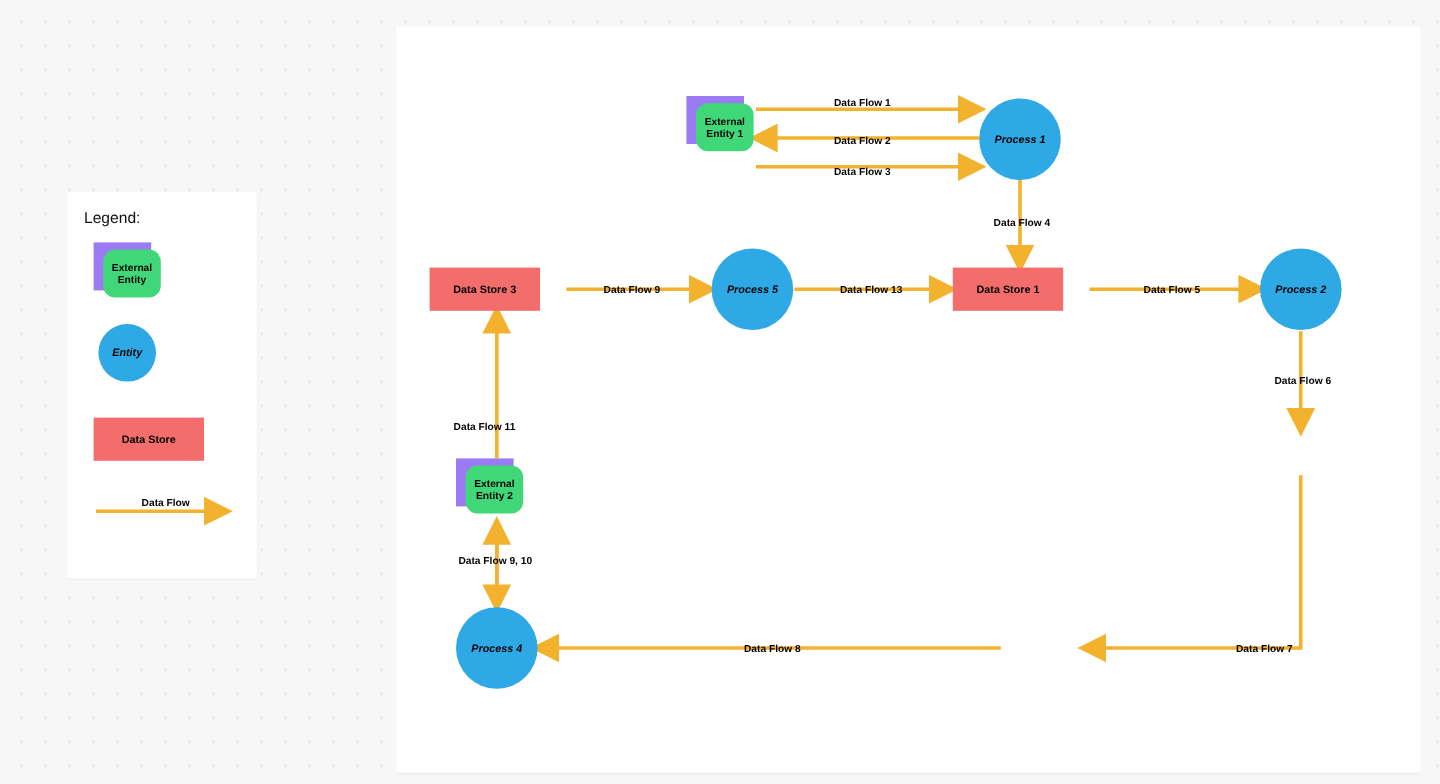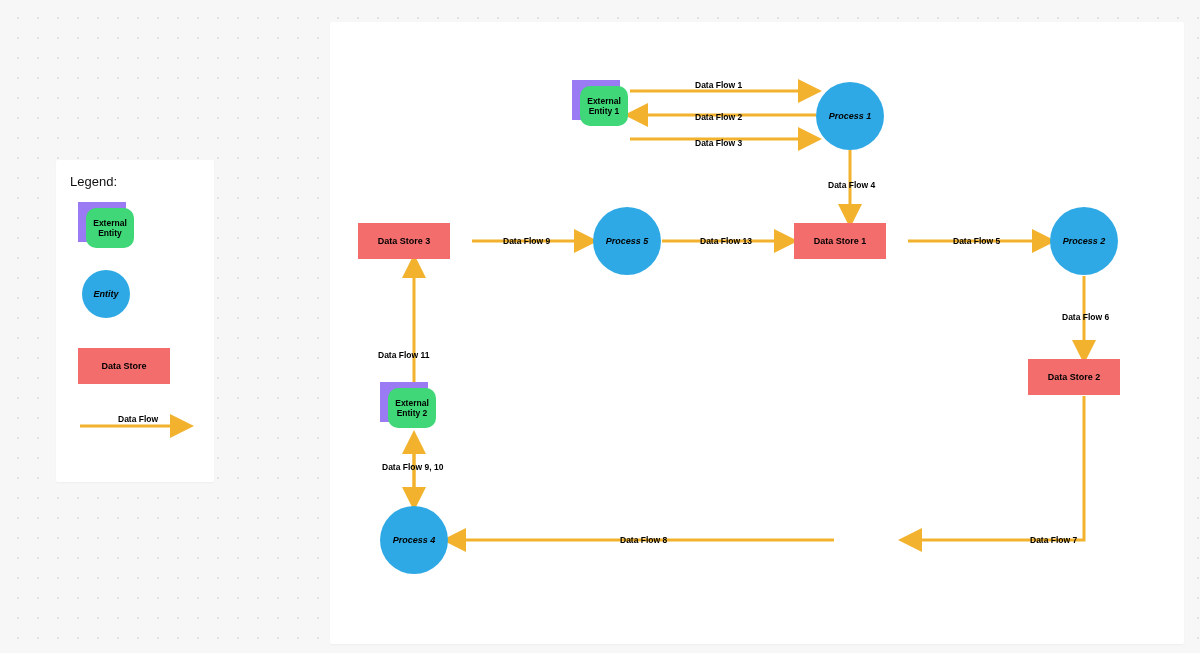--- a/index.html
+++ b/index.html
@@ -110,23 +110,20 @@
   </div>
 
   <div class="datastore" style="left:464px;top:201px;">
     <span>Data Store 1</span>
   </div>
 
   <div class="process" style="left:720px;top:185px;">
     <span>Process 2</span>
   </div>
 
-  <div class="datastore" style="left:698px;top:337px;">
-    <span>Data Store 2</span>
-  </div>
 
   <div class="extent" style="left:50px;top:360px;">
     <div class="ext-shadow"></div>
     <div class="ext-front">External<br>Entity 2</div>
   </div>
 
 
   <div class="process" style="left:50px;top:484px;">
     <span>Process 4</span>
   </div>

